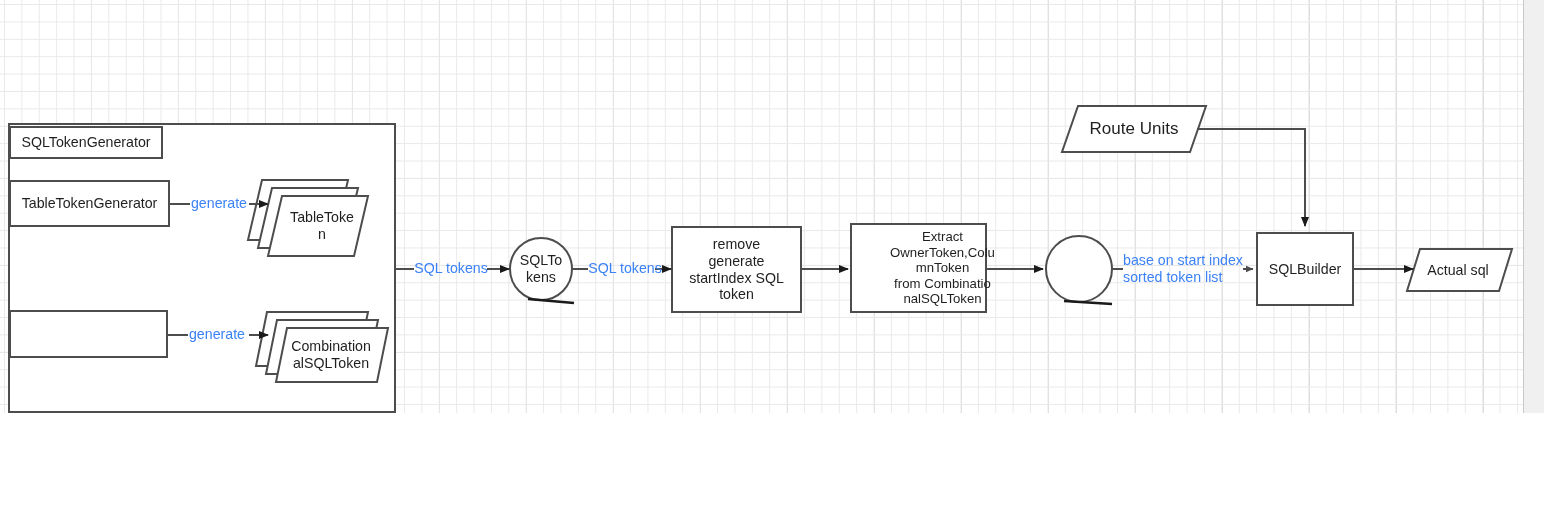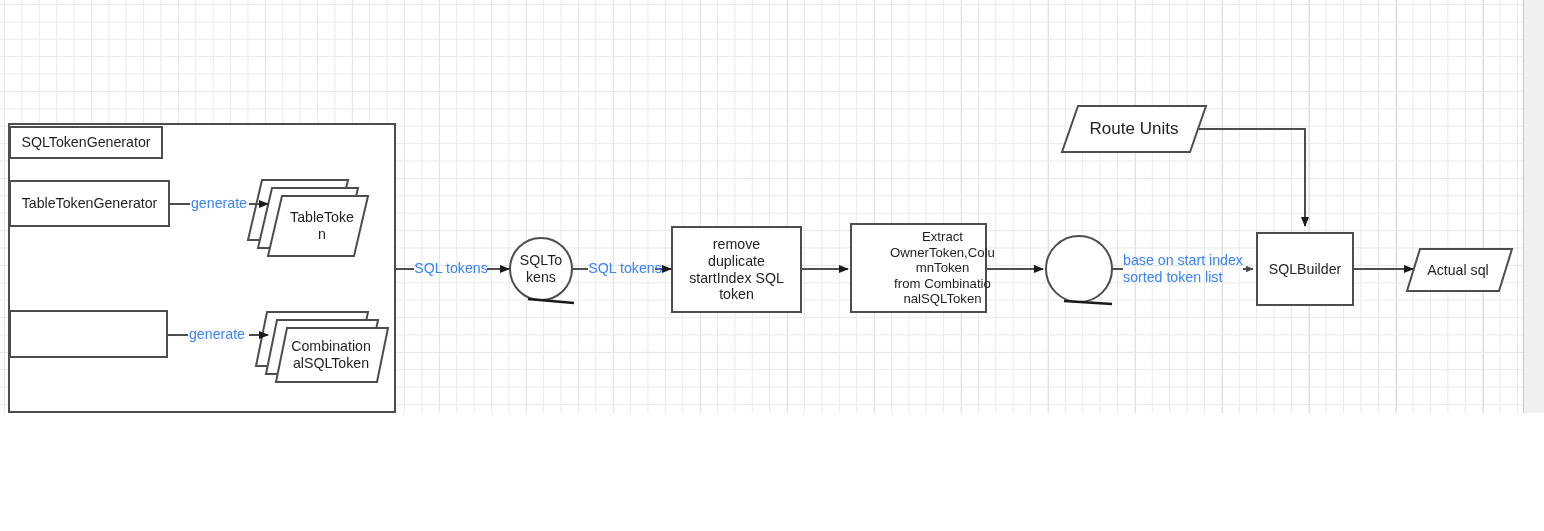--- a/index.html
+++ b/index.html
@@ -195,21 +195,21 @@
   <div class="nodelabel fs14" style="left:280px; top:196px; width:84px; height:60px;">TableToke
 n</div>
 
   <div class="nodelabel fs14" style="left:511px; top:240px; width:60px; height:58px;">SQLTo
 kens</div>
 
   <div class="nodelabel fs14" style="left:283px; top:328px; width:96px; height:54px;">Combination
 alSQLToken</div>
 
   <div class="nodelabel fs14" style="left:674px; top:228px; width:125px; height:83px;">remove
-duplicate
+generate
 startIndex SQL
 token</div>
 
   <div class="nodelabel fs13" style="left:852px; top:226px; width:133px; height:84px;padding-left:24px;">Extract
 OwnerToken,Colu
 mnToken
 from Combinatio
 nalSQLToken</div>
 
 

